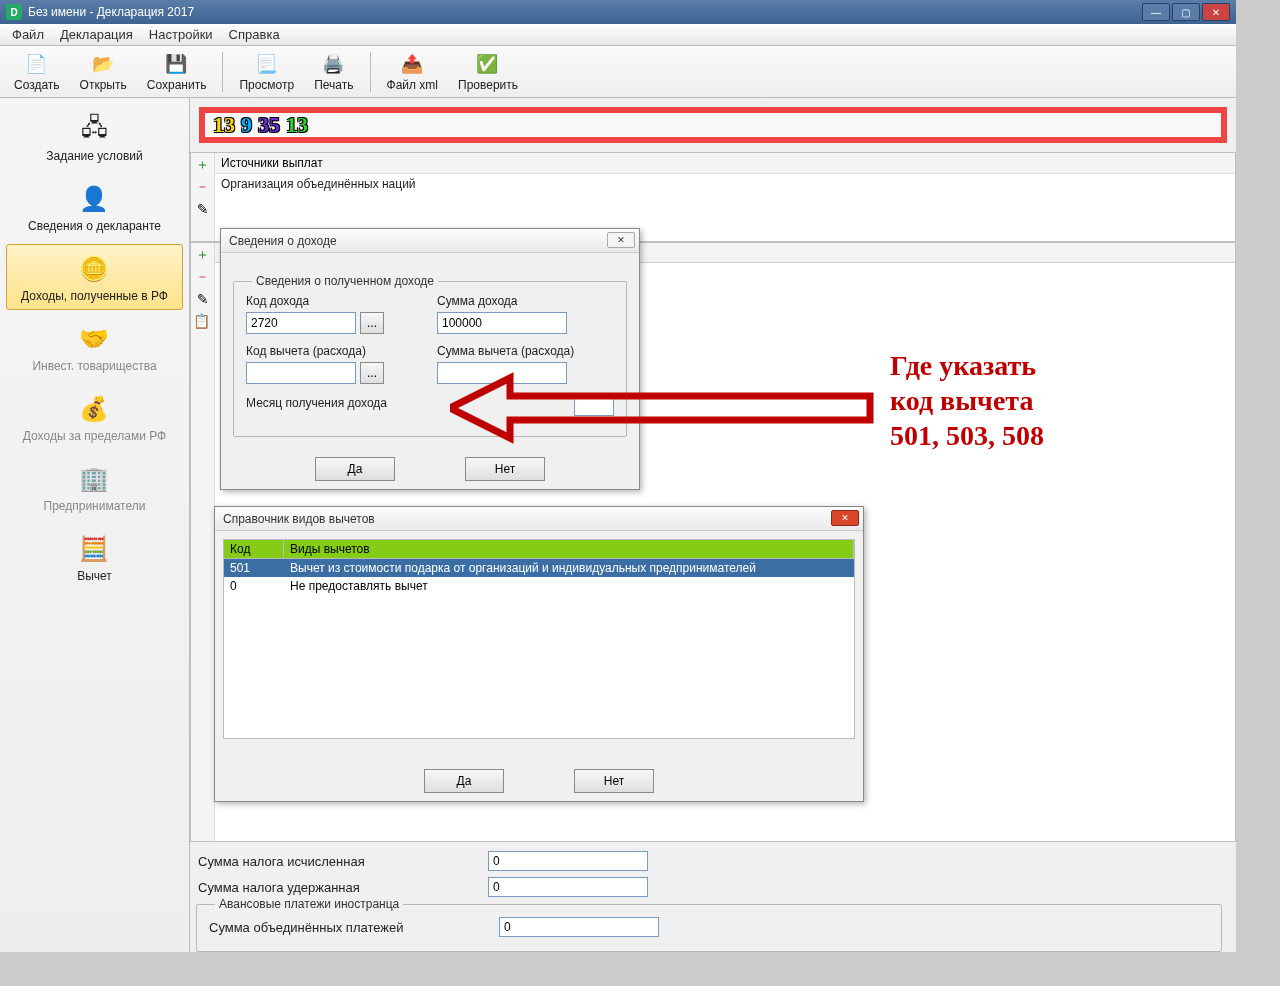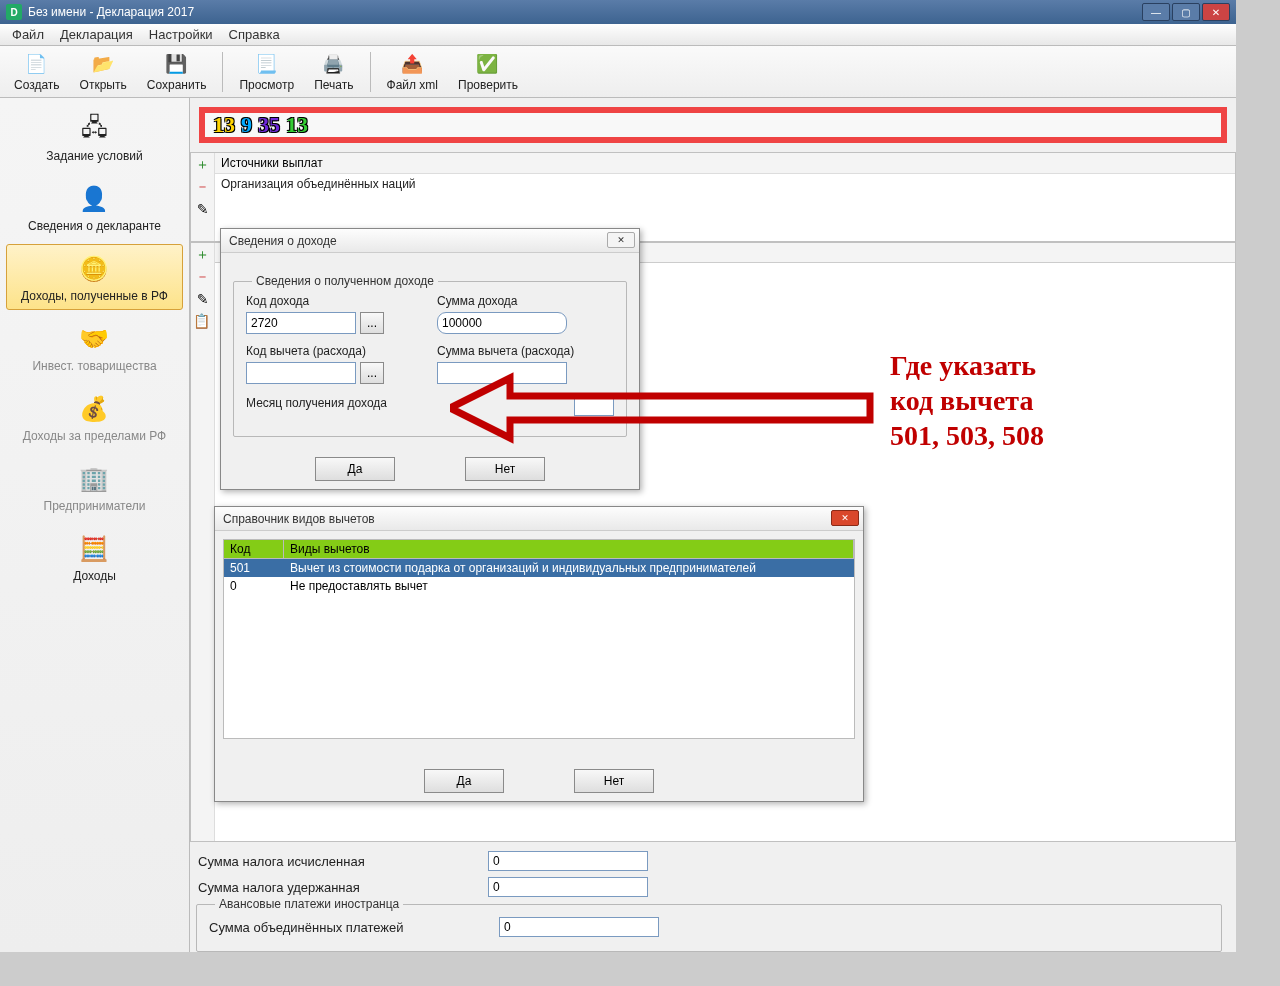--- a/index.html
+++ b/index.html
@@ -145,21 +145,21 @@
       <div class="sidebtn disabled">
           <div class="sicon">💰</div>
           <span>Доходы за пределами РФ</span>
         </div>
       <div class="sidebtn disabled">
           <div class="sicon">🏢</div>
           <span>Предприниматели</span>
         </div>
       <div class="sidebtn">
           <div class="sicon">🧮</div>
-          <span>Доходы</span>
+          <span>Вычет</span>
         </div>
     </div>
 
     <div class="main">
 
       <div class="numbar">
         <span class="n1">13</span>
         <span class="n2">9</span>
         <span class="n3">35</span>
         <span class="n4">13</span>
@@ -229,21 +229,21 @@
               <div class="frow">
                 <div class="fcol">
                   <span class="flabel">Код дохода</span>
                   <div style="display:flex; gap:4px;">
                     <input class="finput" style="width: 110px;" value="2720">
                     <button class="fbtn">...</button>
                   </div>
                 </div>
                 <div class="fcol">
                   <span class="flabel">Сумма дохода</span>
-                  <input class="finput" style="width: 130px; border-radius: 9px;" value="100000">
+                  <input class="finput" style="width: 130px;" value="100000">
                 </div>
               </div>
               <div class="frow" style="margin-top:10px;">
                 <div class="fcol">
                   <span class="flabel">Код вычета (расхода)</span>
                   <div style="display:flex; gap:4px;">
                     <input class="finput" style="width: 110px;">
                     <button class="fbtn">...</button>
                   </div>
                 </div>

